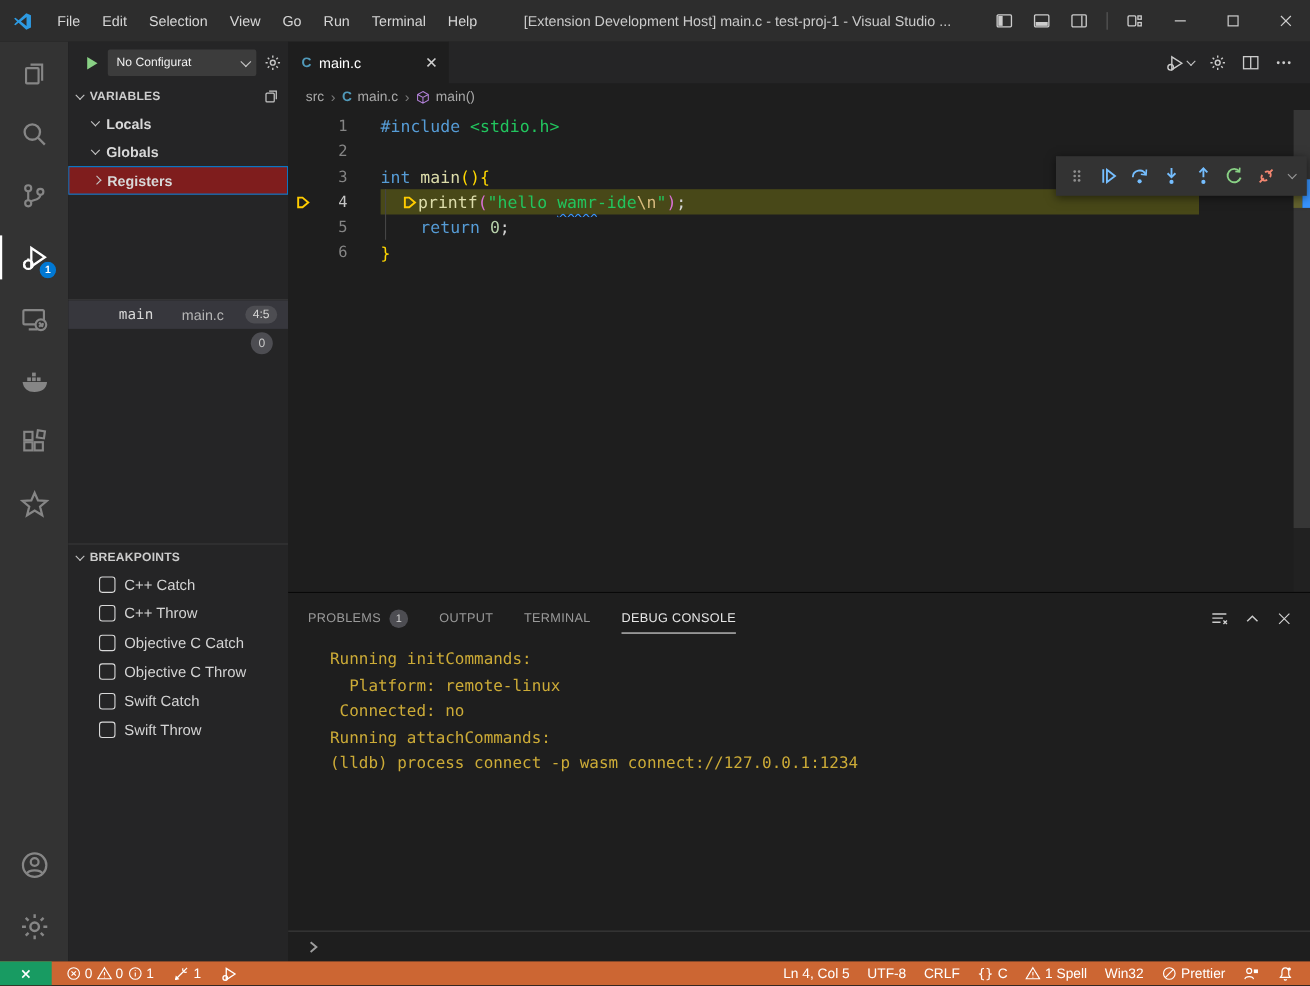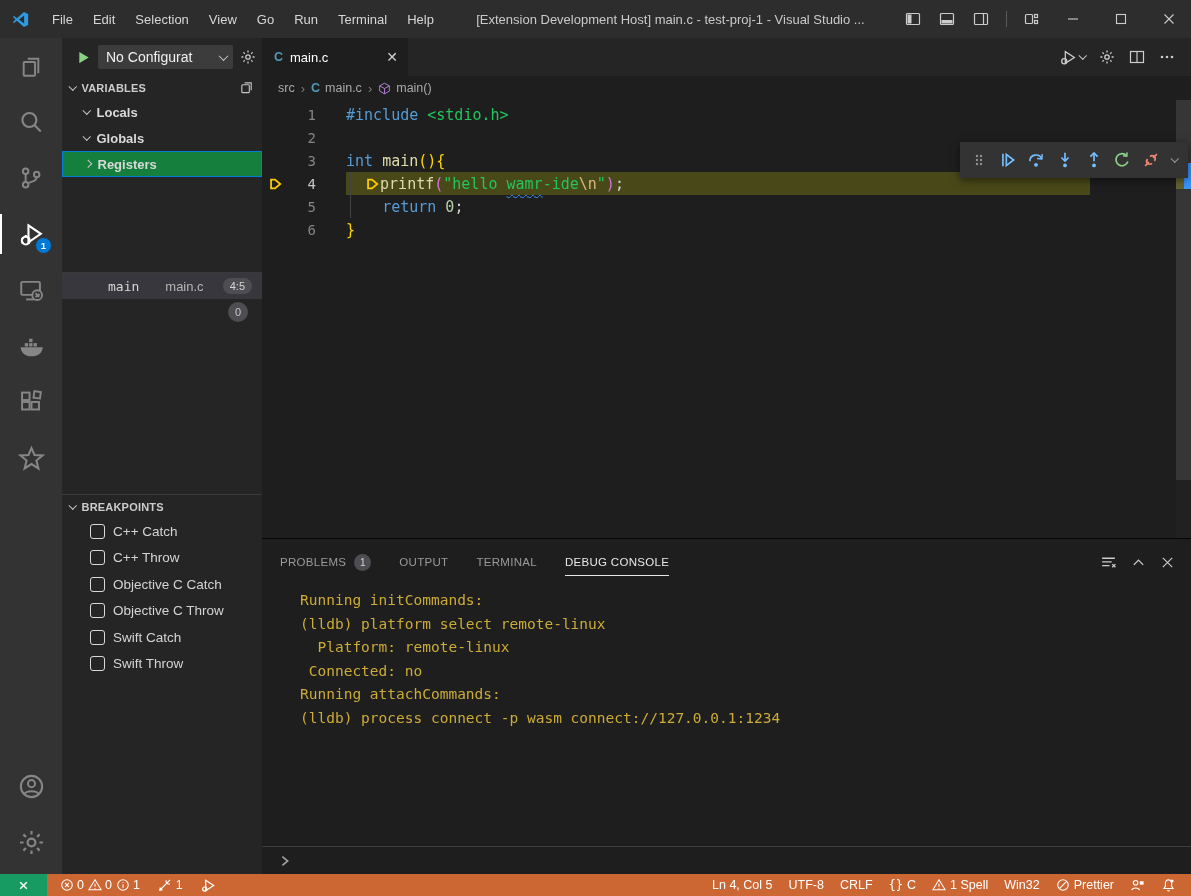--- a/index.html
+++ b/index.html
@@ -31,36 +31,36 @@
   .ab-item { position:relative; height:56px; display:flex; align-items:center; justify-content:center; color:#868686; }
   .ab-item.active { color:#ffffff; }
   .ab-item.active::before { content:""; position:absolute; left:0; top:8px; bottom:8px; width:2px; background:#ffffff; }
   .ab-badge { position:absolute; right:10px; bottom:8px; min-width:17px; height:17px; border-radius:50%; background:#0078d4;
     color:#fff; font-size:9.5px; display:flex; align-items:center; justify-content:center; font-weight:600; border:1px solid #333; }
   .ab-bottom { display:flex; flex-direction:column; padding-bottom:4px; }
 
   
   .sidebar { width:200px; background:#252526; display:flex; flex-direction:column; font-size:13px; }
   .run-toolbar { height:38px; display:flex; align-items:center; padding:0 6px 0 14px; gap:7px; }
-  .config-select { flex:1; height:24px; background:#3c3c3c; border-radius:2px; display:flex; align-items:center; padding:0 6px 0 8px; color:#f0f0f0; font-size:14px; }
+  .config-select { flex:1; height:24px; background:#3c3c3c; border-radius:2px; display:flex; align-items:center; padding:0 6px 0 8px; color:#f0f0f0; font-size:11px; }
   .config-select .label { flex:1; white-space:nowrap; overflow:hidden; }
   .chev { width:7px; height:7px; border-right:1.4px solid #c5c5c5; border-bottom:1.4px solid #c5c5c5; display:inline-block; flex:none; }
   .chev.down { transform:rotate(45deg) translate(-1px,-1px); }
   .chev.right { transform:rotate(-45deg); }
   .chev.sm { width:5.5px; height:5.5px; }
 
   .section { display:flex; flex-direction:column; overflow:hidden; }
   .section-header { height:23px; display:flex; align-items:center; gap:6px; padding:0 8px; font-size:11px; font-weight:700; color:#cccccc; flex:none; }
   .section-header .htitle { letter-spacing:0.2px; }
   .section.bordered { border-top:1px solid rgba(97,97,97,0.35); }
   .hstatus { font-size:10.5px; font-weight:700; color:#bdbdbd; margin-left:4px; white-space:nowrap; }
   .hspacer { flex:1; }
 
   .tree-row { height:26px; display:flex; align-items:center; gap:7px; padding-left:22px; font-weight:700; color:#d8d8d8; }
-  .tree-row.selected { background:#15803d; border:1px solid #007fd4; }
+  .tree-row.selected { background:#7f1d1d; border:1px solid #007fd4; }
 
   .cs-frame { height:26px; display:flex; align-items:center; background:#37373d; padding:0 10px 0 46px; }
   .cs-name { font-family:"DejaVu Sans Mono", monospace; font-size:13px; color:#d8d8d8; }
   .cs-file { margin-left:26px; color:#b6b6b6; flex:1; }
   .badge-pill { background:#4d4d52; color:#d7d7d7; border-radius:10px; font-size:11px; padding:2px 7px; }
   .cs-thread { height:26px; display:flex; align-items:center; justify-content:flex-end; padding-right:14px; }
   .badge-round { background:#4d4d52; color:#c8c8c8; border-radius:50%; width:20px; height:20px; font-size:11px; display:flex; align-items:center; justify-content:center; }
 
   .bp-row { height:26.5px; display:flex; align-items:center; gap:8px; padding-left:28px; color:#d4d4d4; font-size:13.5px; }
   .bp-check { width:15px; height:15px; border:1.6px solid #d9d9d9; border-radius:3px; background:transparent; flex:none; }
@@ -510,21 +510,20 @@
             <svg width="15" height="15" viewBox="0 0 16 16" stroke="#cccccc" stroke-width="1.4" fill="none">
                 <path d="M3 10.5 L8 5.5 L13 10.5"></path>
               </svg>
             <svg width="15" height="15" viewBox="0 0 16 16" stroke="#cccccc" stroke-width="1.2" fill="none">
                 <path d="M3 3 L13 13 M13 3 L3 13"></path>
               </svg>
           </div>
         </div>
         <div class="console-body">
           <div class="console-line">Running initCommands:</div>
-          <div class="console-line">(lldb) platform select remote-linux</div>
           <div class="console-line">  Platform: remote-linux</div>
           <div class="console-line"> Connected: no</div>
           <div class="console-line">Running attachCommands:</div>
           <div class="console-line">(lldb) process connect -p wasm connect://127.0.0.1:1234</div>
         </div>
         <div class="console-input">
           <svg width="14" height="14" viewBox="0 0 16 16" fill="none" stroke="#9d9d9d" stroke-width="2">
               <path d="M5 3 L11 8 L5 13"></path>
             </svg>
         </div>

